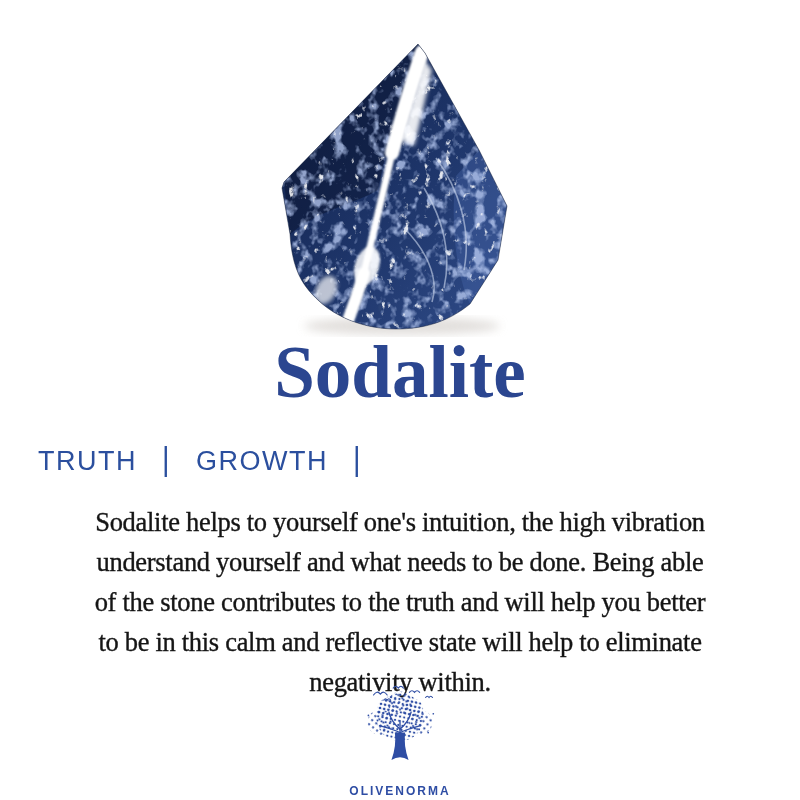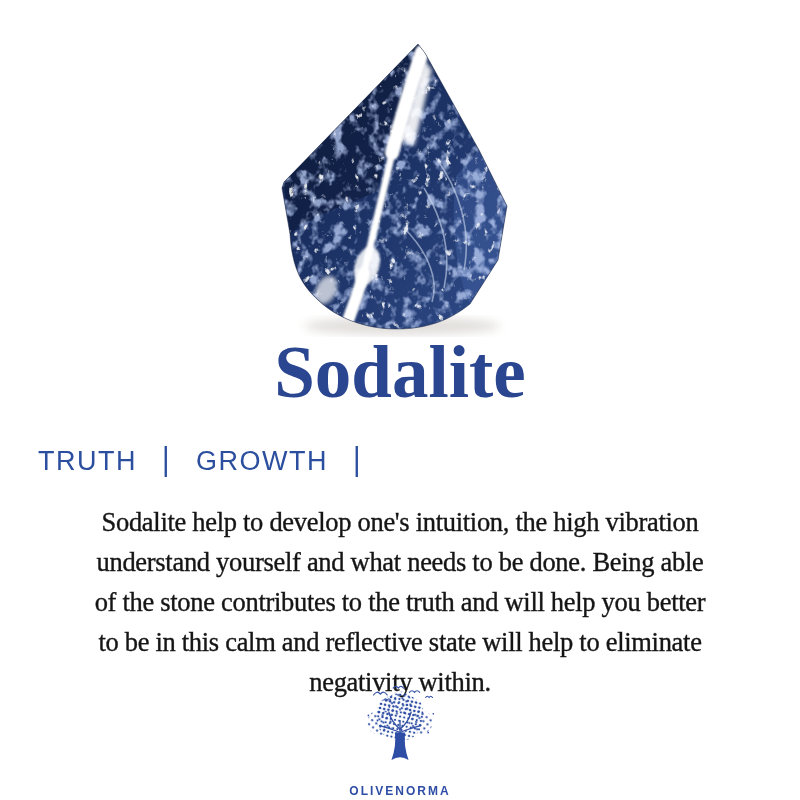--- a/index.html
+++ b/index.html
@@ -153,21 +153,21 @@
   <h1 class="title">Sodalite</h1>
 
   <div class="tagline">
     <span>TRUTH</span>
     <span class="pipe">|</span>
     <span>GROWTH</span>
     <span class="pipe">|</span>
   </div>
 
   <div class="description">
-    <div class="line">Sodalite help to develop one's intuition, the high vibration</div>
+    <div class="line">Sodalite helps to yourself one's intuition, the high vibration</div>
     <div class="line">understand yourself and what needs to be done. Being able</div>
     <div class="line">of the stone contributes to the truth and will help you better</div>
     <div class="line">to be in this calm and reflective state will help to eliminate</div>
     <div class="line">negativity within.</div>
   </div>
 
   <div class="brand">
     <svg width="94" height="82" viewBox="0 0 110 96" aria-hidden="true">
       <defs>
         <pattern id="leaf1" width="5" height="5" patternUnits="userSpaceOnUse" patternTransform="rotate(12)">

